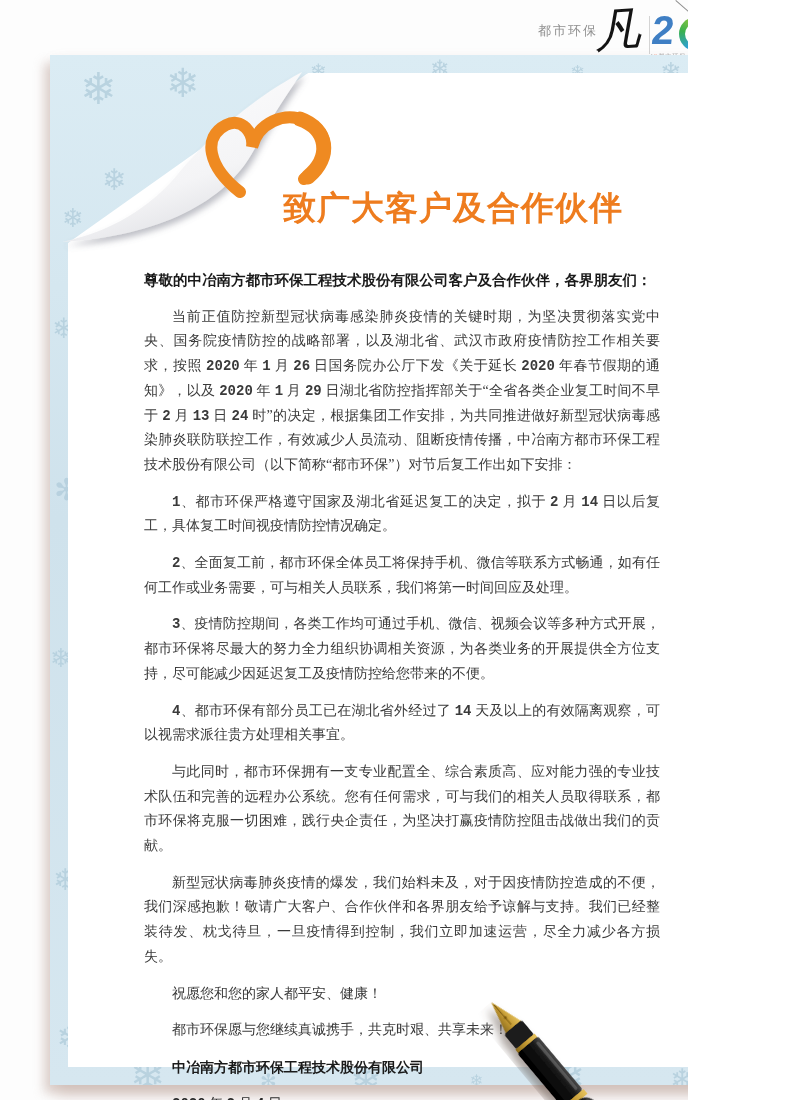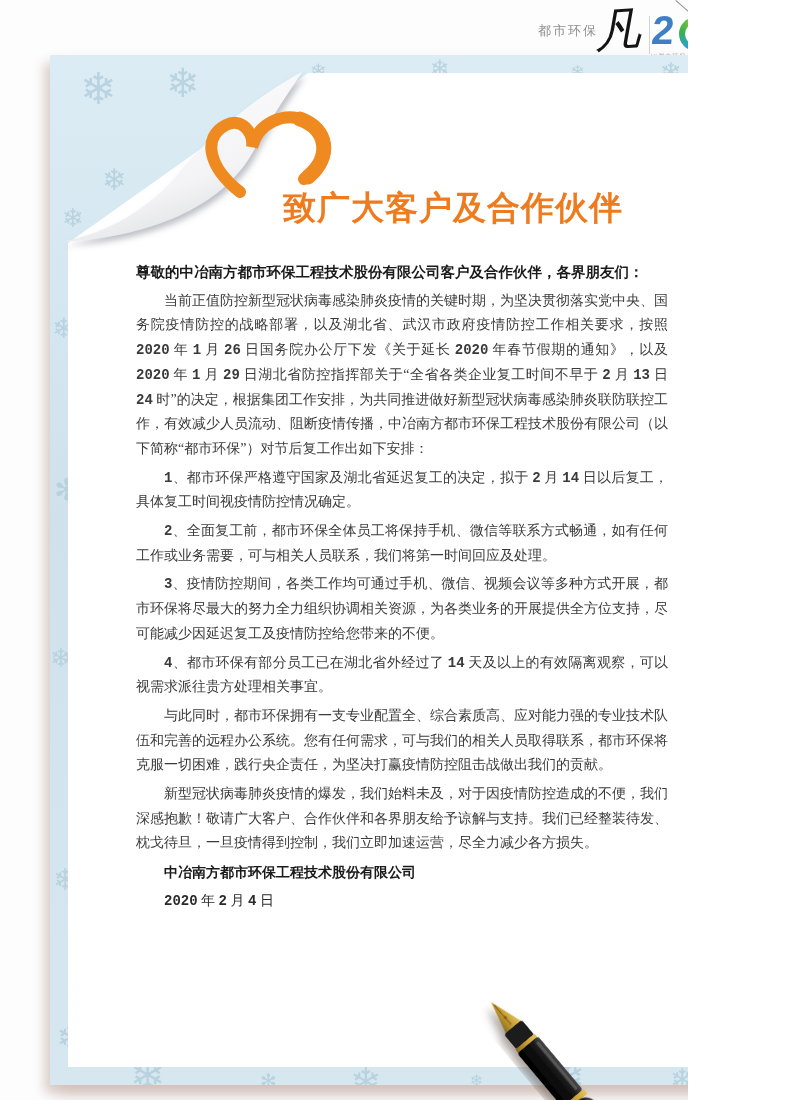--- a/index.html
+++ b/index.html
@@ -40,21 +40,21 @@
     clip-path:polygon(240px 0,100% 0,100% 100%,0 100%,0 170px);
     box-shadow:0 0 4px rgba(40,60,80,.15);}
   
   .curl{position:absolute;left:50px;top:50px;z-index:5;}
   
   .heart-logo{position:absolute;left:200px;top:105px;z-index:6;}
   .letter-title{position:absolute;left:283px;top:186px;z-index:6;white-space:nowrap;
     font-family:"Liberation Sans",sans-serif;font-weight:700;font-size:33px;color:#ee7c1e;letter-spacing:1px;}
   .letter{position:absolute;left:68px;top:73px;width:672px;z-index:6;box-sizing:border-box;
     padding:183px 68px 0 64px;color:#3a3a3a;}
-  .letter p{margin:4px;font-size:14px;line-height:24.7px;text-align:justify;text-indent:2em;}
+  .letter p{margin:12px;font-size:14px;line-height:24.7px;text-align:justify;text-indent:2em;}
   .salutation{font-family:"Liberation Sans",sans-serif;font-weight:700;color:#1a1a1a;
     text-indent:0 !important;font-size:14.5px !important;}
   .num{font-family:Liberation Mono, monospace;font-weight:700;}
   .signature{margin:0;font-family:"Liberation Sans",sans-serif;font-weight:700;color:#1a1a1a;
     font-size:15px;line-height:24.7px;text-align:right;}
   .sig-date{margin:0;font-size:14px;line-height:24.7px;text-align:right;padding-right:12px;color:#2a2a2a;
     font-family:"Liberation Serif",serif;}
   
   .pen-wrap{position:absolute;left:508px;top:988px;width:210px;height:44px;z-index:8;
     transform:rotate(50deg);transform-origin:0 0;}
@@ -136,20 +136,22 @@
   <div class="letter">
     <p class="salutation">尊敬的中冶南方都市环保工程技术股份有限公司客户及合作伙伴，各界朋友们：</p>
     <div>
         <p class="para">当前正值防控新型冠状病毒感染肺炎疫情的关键时期，为坚决贯彻落实党中央、国务院疫情防控的战略部署，以及湖北省、武汉市政府疫情防控工作相关要求，按照 <span class="num">2020</span> 年 <span class="num">1</span> 月 <span class="num">26</span> 日国务院办公厅下发《关于延长 <span class="num">2020</span> 年春节假期的通知》，以及 <span class="num">2020</span> 年 <span class="num">1</span> 月 <span class="num">29</span> 日湖北省防控指挥部关于“全省各类企业复工时间不早于 <span class="num">2</span> 月 <span class="num">13</span> 日 <span class="num">24</span> 时”的决定，根据集团工作安排，为共同推进做好新型冠状病毒感染肺炎联防联控工作，有效减少人员流动、阻断疫情传播，中冶南方都市环保工程技术股份有限公司（以下简称“都市环保”）对节后复工作出如下安排：</p>
         <p class="para"><span class="num">1</span>、都市环保严格遵守国家及湖北省延迟复工的决定，拟于 <span class="num">2</span> 月 <span class="num">14</span> 日以后复工，具体复工时间视疫情防控情况确定。</p>
         <p class="para"><span class="num">2</span>、全面复工前，都市环保全体员工将保持手机、微信等联系方式畅通，如有任何工作或业务需要，可与相关人员联系，我们将第一时间回应及处理。</p>
         <p class="para"><span class="num">3</span>、疫情防控期间，各类工作均可通过手机、微信、视频会议等多种方式开展，都市环保将尽最大的努力全力组织协调相关资源，为各类业务的开展提供全方位支持，尽可能减少因延迟复工及疫情防控给您带来的不便。</p>
         <p class="para"><span class="num">4</span>、都市环保有部分员工已在湖北省外经过了 <span class="num">14</span> 天及以上的有效隔离观察，可以视需求派往贵方处理相关事宜。</p>
         <p class="para">与此同时，都市环保拥有一支专业配置全、综合素质高、应对能力强的专业技术队伍和完善的远程办公系统。您有任何需求，可与我们的相关人员取得联系，都市环保将克服一切困难，践行央企责任，为坚决打赢疫情防控阻击战做出我们的贡献。</p>
         <p class="para">新型冠状病毒肺炎疫情的爆发，我们始料未及，对于因疫情防控造成的不便，我们深感抱歉！敬请广大客户、合作伙伴和各界朋友给予谅解与支持。我们已经整装待发、枕戈待旦，一旦疫情得到控制，我们立即加速运营，尽全力减少各方损失。</p>
+        <p class="para">祝愿您和您的家人都平安、健康！</p>
+        <p class="para">都市环保愿与您继续真诚携手，共克时艰、共享未来！</p>
       </div>
     <p class="signature">中冶南方都市环保工程技术股份有限公司</p>
     <p class="sig-date"><span class="num">2020</span> 年 <span class="num">2</span> 月 <span class="num">4</span> 日</p>
   </div>
 
   <div class="pen-wrap">
     <svg width="210" height="44" viewBox="0 0 210 44">
       <defs>
         <linearGradient id="goldGrad" x1="0" y1="0" x2="0" y2="1">
           <stop offset="0" stop-color="#e7c35e"></stop>

